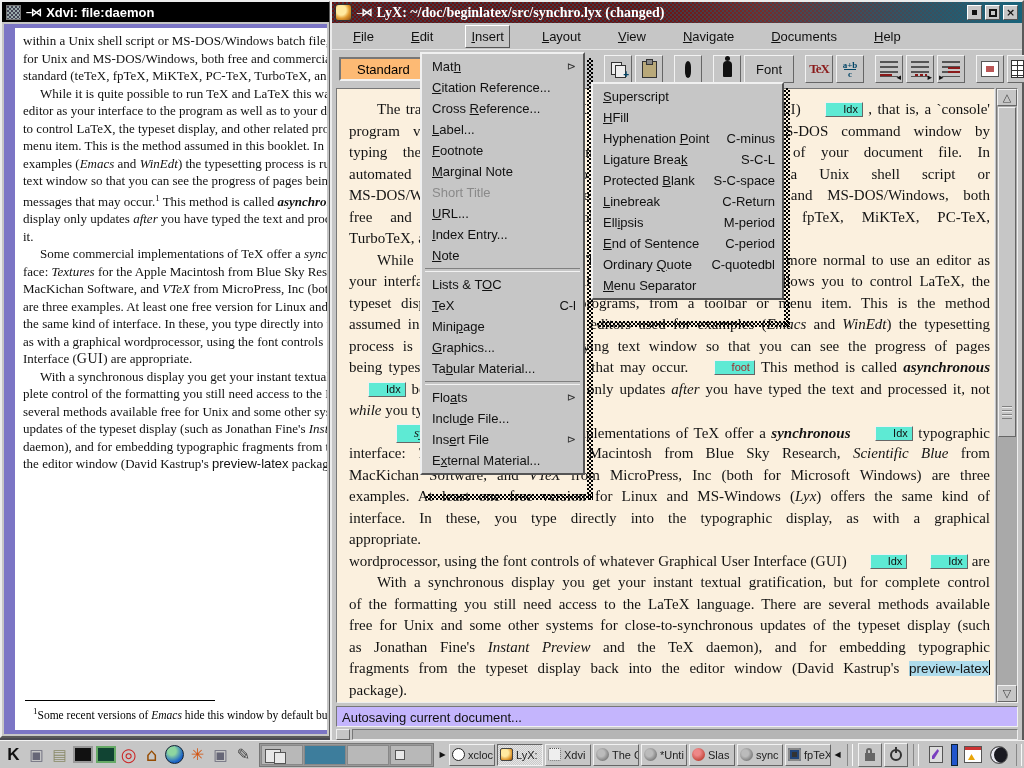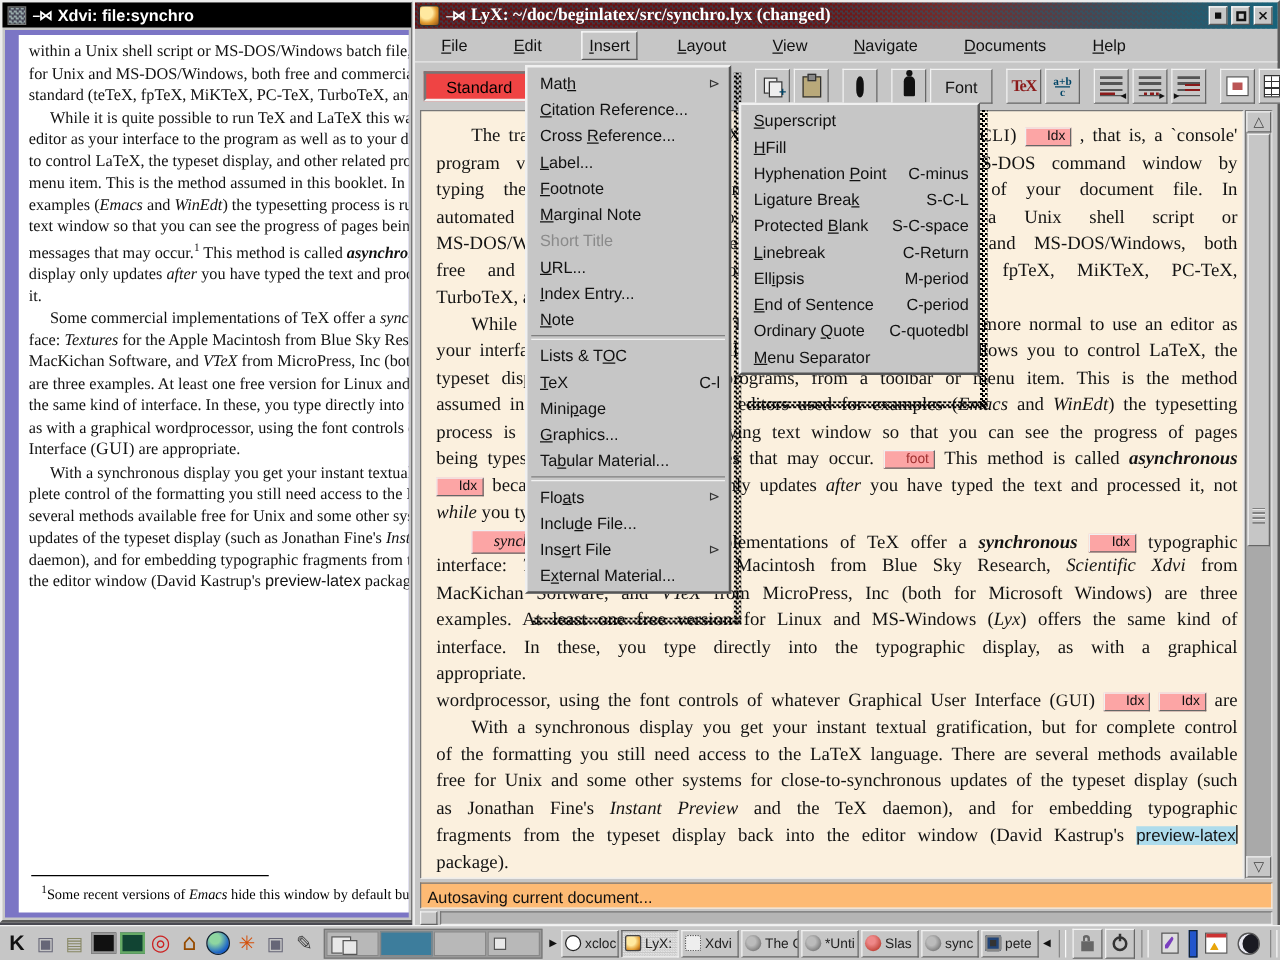--- a/index.html
+++ b/index.html
@@ -42,21 +42,21 @@
   .wb-max::before{content:"";width:8px;height:8px;border:2px solid #111;box-sizing:border-box;}
   .wb-close{font:bold 11px "DejaVu Sans",sans-serif;color:#111;}
 
   .ly-menubar{height:26px;display:flex;align-items:center;gap:27px;padding-left:16px;
       font:13px "Liberation Sans",sans-serif;color:#111;}
   .mb-item{padding:3px 5px;}
   .mb-item.active{border:1px solid;border-color:#fff #555 #555 #fff;}
   .mnem{text-decoration:underline;}
 
   .ly-toolbar{position:relative;height:38px;border-top:1px solid #e8e8e8;}
-  .combo{position:absolute;left:7px;top:7px;width:132px;height:24px;background:#ef4444;
+  .combo{position:absolute;left:7px;top:7px;width:132px;height:24px;background:#fdba74;
       border:2px solid;border-color:#777 #f2f2f2 #f2f2f2 #777;box-sizing:border-box;
       font:13px "Liberation Sans",sans-serif;padding:3px 0 0 16px;}
   .tb-icons{position:absolute;left:272px;top:5px;display:flex;align-items:center;gap:3px;}
   .tbtn{width:28px;height:28px;background:#c6c6c6;border:1px solid;border-color:#f2f2f2 #666 #666 #f2f2f2;
       display:flex;align-items:center;justify-content:center;box-sizing:border-box;position:relative;flex:none;}
   .tsep{width:5px;height:26px;flex:none;}
   .ic-copy{width:15px;height:15px;position:relative;}
   .ic-copy::before,.ic-copy::after{content:"";position:absolute;width:9px;height:11px;background:#eee;border:1px solid #333;}
   .ic-copy::after{left:4px;top:3px;}
   .ic-plus{position:absolute;right:2px;bottom:2px;font:bold 10px "Liberation Sans",sans-serif;color:#046;}
@@ -88,39 +88,39 @@
       padding:12px 0 0 12px;box-sizing:border-box;}
   .ly-line{font:15px "Liberation Serif",serif;color:#131313;height:21.5px;width:641px;
       text-align:justify;text-align-last:justify;white-space:normal;}
   .ly-line.ind{padding-left:28px;width:613px;}
   .ly-line.pend{text-align-last:left;}
   .it{font-style:italic;}
   .bit{font-style:italic;font-weight:bold;}
   .scaps{font-variant:small-caps;font-size:14px;letter-spacing:.5px;}
   .ttf{font-family:"Liberation Sans",sans-serif;font-size:13px;}
   .supn{vertical-align:super;font-size:9px;}
-  .inset{display:inline-block;font:11px "Liberation Sans",sans-serif;color:#111;background:#fca5a5;
-      border:1px solid;border-color:#f0f0f0 #666 #666 #f0f0f0;padding:0 4px 1px 17px;vertical-align:1px;}
+  .inset{display:inline-block;font:11px "Liberation Sans",sans-serif;color:#111;background:#5eead4;
+      border:1px solid;border-color:#f0f0f0 #666 #666 #f0f0f0;padding:0 4px 1px 17px;vertical-align:1px;margin-left:19px;}
   .insyn{font:italic 13px "Liberation Serif",serif;}
   .fred{color:#a03030;}
   .selhl{background:#aedcec;font-family:"Liberation Sans",sans-serif;font-size:13.5px;}
   .caret{display:inline-block;width:1.5px;height:15px;background:#000;vertical-align:-2px;}
 
   .ly-scroll{position:absolute;right:4px;top:86px;width:22px;bottom:40px;background:#a9a9a9;
       border:1px solid;border-color:#777 #eee #eee #777;box-sizing:border-box;}
   .sc-btn{position:absolute;left:0;width:20px;height:17px;background:#c6c6c6;display:flex;
       align-items:center;justify-content:center;font:11px "DejaVu Sans",sans-serif;color:#444;
       border:1px solid;border-color:#f0f0f0 #666 #666 #f0f0f0;box-sizing:border-box;}
   .sc-up{top:0;} .sc-down{bottom:0;}
   .sc-thumb{position:absolute;left:1px;top:18px;width:18px;height:330px;background:#c6c6c6;
       border:1px solid;border-color:#f0f0f0 #666 #666 #f0f0f0;box-sizing:border-box;}
   .sc-thumb::after{content:"";position:absolute;left:3px;right:3px;top:298px;height:13px;
       background:repeating-linear-gradient(180deg,#808080 0 1px,#e8e8e8 1px 2px,transparent 2px 4px);}
 
-  .ly-status{position:absolute;left:4px;right:4px;bottom:16px;height:21px;background:#fdba74;
+  .ly-status{position:absolute;left:4px;right:4px;bottom:16px;height:21px;background:#c4b5fd;
       border:1px solid;border-color:#777 #f0f0f0 #f0f0f0 #777;font:13px "Liberation Sans",sans-serif;
       color:#111;padding:3px 0 10px 5px;box-sizing:border-box;}
   .ly-hstrip{position:absolute;left:4px;right:4px;bottom:3px;height:11px;display:flex;gap:2px;}
   .hs-box{width:14px;height:11px;background:#c6c6c6;border:1px solid;border-color:#f0f0f0 #666 #666 #f0f0f0;box-sizing:border-box;}
   .hs-bar{flex:1;background:#b5b5b5;border:1px solid;border-color:#777 #eee #eee #777;box-sizing:border-box;}
 
   
   .menu{position:absolute;background:#c6c6c6;border:2px solid;border-color:#f0f0f0 #555 #555 #f0f0f0;
       padding:2px 1px;z-index:20;box-sizing:border-box;}
   .dither-r,.dither-b{position:absolute;z-index:19;
@@ -194,21 +194,21 @@
   .ic-moon{width:18px;height:18px;border-radius:50%;background:radial-gradient(circle at 78% 50%,#1a1a22 0 60%,#1a1a22 100%);
       box-shadow:inset 3px 0 0 0 #e8e8f0;border:1px solid #555;box-sizing:border-box;}
 </style>
 </head>
 <body>
 
 <div class="win" id="xdvi-win">
   <div class="xd-title">
     <div class="xd-appicon"></div>
     <span class="pin">–⋈</span>
-    <span>Xdvi:  file:synchro</span>
+    <span>Xdvi:  file:daemon</span>
   </div>
   <div class="xd-body">
     <div class="xd-page">
       <div class="xd-text" id="xdvi-text">
           <div class="xd-line"><span>within a Unix shell script or MS-DOS/Windows batch file, so it can be</span></div>
           <div class="xd-line"><span>for Unix and MS-DOS/Windows, both free and commercial, following the</span></div>
           <div class="xd-line"><span>standard (teTeX, fpTeX, MiKTeX, PC-TeX, TurboTeX, and others).</span></div>
           <div class="xd-line ind"><span>While it is quite possible to run TeX and LaTeX this way, using an</span></div>
           <div class="xd-line"><span>editor as your interface to the program as well as to your document allows</span></div>
           <div class="xd-line"><span>to control LaTeX, the typeset display, and other related programs from a</span></div>
@@ -325,21 +325,21 @@
       <div class="ly-line pend"><span>TurboTeX, and others).</span></div>
       <div class="ly-line ind"><span>While it is quite possible to run TeX and LaTeX this way, it is more normal to use an editor as</span></div>
       <div class="ly-line"><span>your interface to the program as well as to your document, as it allows you to control LaTeX, the</span></div>
       <div class="ly-line"><span>typeset display, and other related programs, from a toolbar or menu item. This is the method</span></div>
       <div class="ly-line"><span>assumed in this booklet. In both the editors used for examples (</span><span class="it">Emacs</span><span> and </span><span class="it">WinEdt</span><span>) the typesetting</span></div>
       <div class="ly-line"><span>process is run in a separate underlying text window so that you can see the progress of pages</span></div>
       <div class="ly-line"><span>being typeset and any error messages that may occur. </span><span class="inset fred">foot</span><span>  This method is called </span><span class="bit">asynchronous</span></div>
       <div class="ly-line"><span class="inset">Idx</span><span> because the typeset display only updates </span><span class="it">after</span><span> you have typed the text and processed it, not</span></div>
       <div class="ly-line pend"><span class="it">while</span><span> you type.</span></div>
       <div class="ly-line ind"><span class="inset insyn">synch</span><span> Some commercial implementations of TeX offer a </span><span class="bit">synchronous</span><span> </span><span class="inset">Idx</span><span>  typographic</span></div>
-      <div class="ly-line"><span>interface: </span><span class="it">Textures</span><span> for the Apple Macintosh from Blue Sky Research, </span><span class="it">Scientific Xdvi</span><span> from</span></div>
+      <div class="ly-line"><span>interface: </span><span class="it">Textures</span><span> for the Apple Macintosh from Blue Sky Research, </span><span class="it">Scientific Blue</span><span> from</span></div>
       <div class="ly-line"><span>MacKichan Software, and </span><span class="it">VTeX</span><span> from MicroPress, Inc (both for Microsoft Windows) are three</span></div>
       <div class="ly-line"><span>examples. At least one free version for Linux and MS-Windows (</span><span class="it">Lyx</span><span>) offers the same kind of</span></div>
       <div class="ly-line"><span>interface. In these, you type directly into the typographic display, as with a graphical</span></div>
       <div class="ly-line pend"><span>appropriate.</span></div>
       <div class="ly-line"><span>wordprocessor, using the font controls of whatever Graphical User Interface (</span><span class="scaps">GUI</span><span>) </span><span class="inset">Idx</span><span> </span><span class="inset">Idx</span><span>  are</span></div>
       <div class="ly-line ind"><span>With a synchronous display you get your instant textual gratification, but for complete control</span></div>
       <div class="ly-line"><span>of the formatting you still need access to the LaTeX language. There are several methods available</span></div>
       <div class="ly-line"><span>free for Unix and some other systems for close-to-synchronous updates of the typeset display (such</span></div>
       <div class="ly-line"><span>as Jonathan Fine's </span><span class="it">Instant Preview</span><span> and the TeX daemon), and for embedding typographic</span></div>
       <div class="ly-line"><span>fragments from the typeset display back into the editor window (David Kastrup's </span><span class="selhl">preview-latex</span><span class="caret"></span></div>
@@ -541,21 +541,21 @@
       <div class="task">
         <div class="ti ti-slash"></div>
         <span>Slas</span>
       </div>
       <div class="task">
         <div class="ti ti-gnu"></div>
         <span>sync</span>
       </div>
       <div class="task">
         <div class="ti ti-term"></div>
-        <span>pete</span>
+        <span>fpTeX</span>
       </div>
     </div>
   <div class="tb-arrow">◀</div>
   <div class="vsep"></div>
   <div class="tray-btn">
       <div class="ic-lock"></div>
     </div>
   <div class="tray-btn">
       <div class="ic-power"></div>
     </div>

